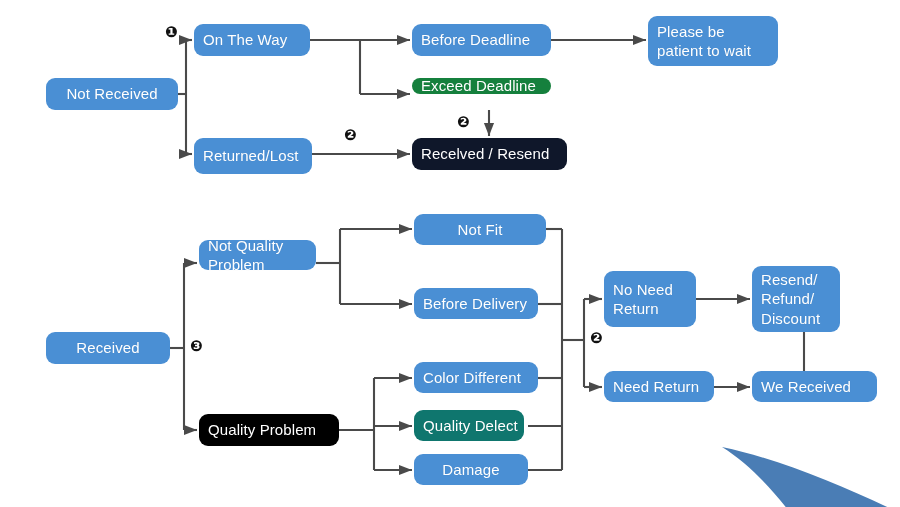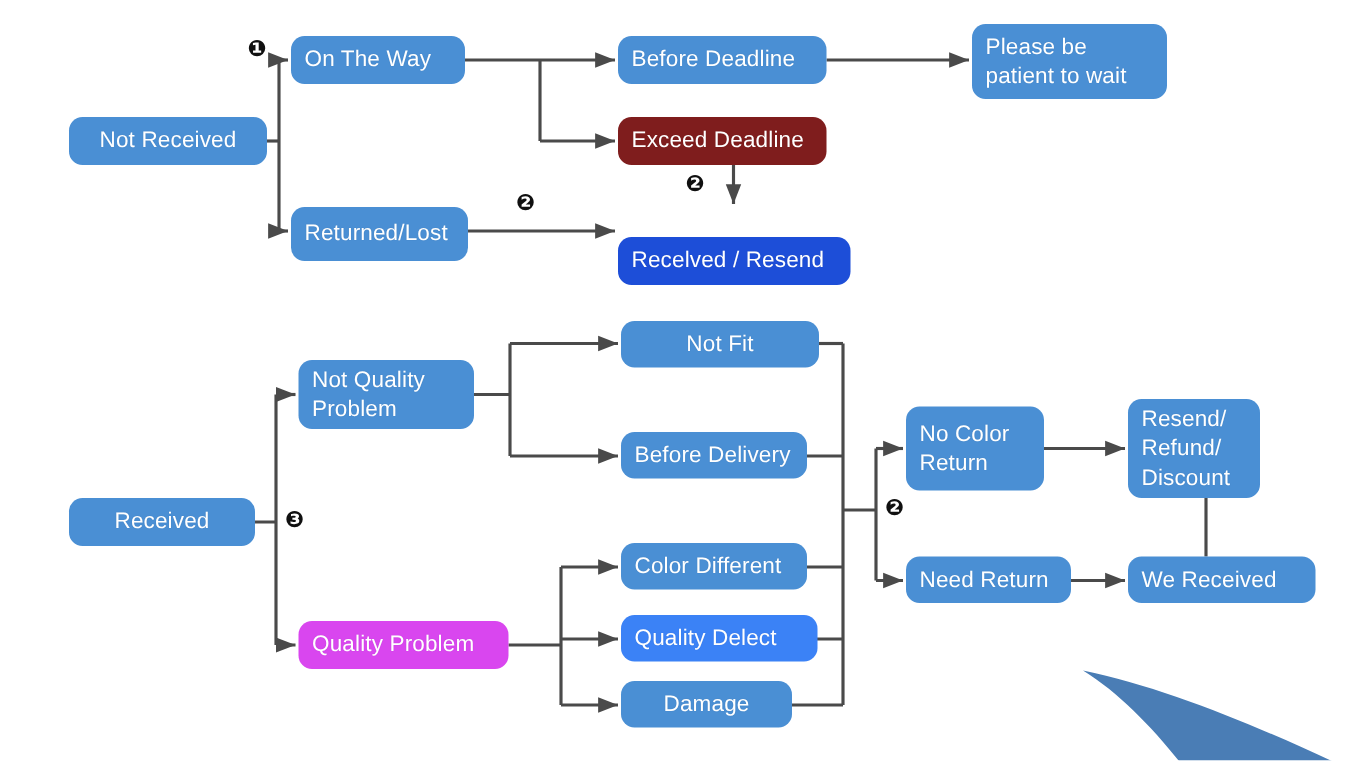--- a/index.html
+++ b/index.html
@@ -126,34 +126,34 @@
 
   <svg class="swoosh" viewBox="0 0 205 70" xmlns="http://www.w3.org/2000/svg">
     <path d="M 22 2 C 80 14 145 42 200 68 L 200 70 L 92 70 C 72 44 48 18 22 2 Z" fill="#4a7db5"></path>
   </svg>
 
   <div id="node-layer">
       <div class="node c" style="left: 46px; top: 78px; width: 132px; height: 32px; background: rgb(74, 143, 212); color: rgb(255, 255, 255);"><span>Not   Received</span></div>
       <div class="node l" style="left: 194px; top: 24px; width: 116px; height: 32px; background: rgb(74, 143, 212); color: rgb(255, 255, 255); text-align: right;"><span>On The Way</span></div>
       <div class="node l" style="left: 194px; top: 138px; width: 118px; height: 36px; background: rgb(74, 143, 212); color: rgb(255, 255, 255);"><span>Returned/Lost</span></div>
       <div class="node l" style="left: 412px; top: 24px; width: 139px; height: 32px; background: rgb(74, 143, 212); color: rgb(255, 255, 255);"><span>Before Deadline</span></div>
-      <div class="node l" style="left: 412px; top: 78px; width: 139px; height: 32px; background: #7f1d1d; color: rgb(255, 255, 255);"><span>Exceed Deadline</span></div>
-      <div class="node l" style="left: 412px; top: 138px; width: 155px; height: 32px; background: #1d4ed8; color: rgb(255, 255, 255); margin-top: 20px;"><span>Recelved / Resend</span></div>
+      <div class="node l" style="left: 412px; top: 78px; width: 139px; height: 16px; background: #15803d; color: rgb(255, 255, 255);"><span>Exceed Deadline</span></div>
+      <div class="node l" style="left: 412px; top: 138px; width: 155px; height: 32px; background: #0f172a; color: rgb(255, 255, 255);"><span>Recelved / Resend</span></div>
       <div class="node l" style="left: 648px; top: 16px; width: 130px; height: 50px; background: rgb(74, 143, 212); color: rgb(255, 255, 255); align-items: center;"><span>Please be
 patient to wait</span></div>
       <div class="node c" style="left: 46px; top: 332px; width: 124px; height: 32px; background: rgb(74, 143, 212); color: rgb(255, 255, 255);"><span>Received</span></div>
-      <div class="node l" style="left: 199px; top: 240px; width: 117px; height: 46px; background: rgb(74, 143, 212); color: rgb(255, 255, 255);"><span>Not   Quality
+      <div class="node l" style="left: 199px; top: 240px; width: 117px; height: 30px; background: rgb(74, 143, 212); color: rgb(255, 255, 255);"><span>Not   Quality
 Problem</span></div>
-      <div class="node l" style="left: 199px; top: 414px; width: 140px; height: 32px; background: #d946ef; color: rgb(255, 255, 255);"><span>Quality Problem</span></div>
+      <div class="node l" style="left: 199px; top: 414px; width: 140px; height: 32px; background: #000000; color: rgb(255, 255, 255);"><span>Quality Problem</span></div>
       <div class="node c" style="left: 414px; top: 214px; width: 132px; height: 31px; background: rgb(74, 143, 212); color: rgb(255, 255, 255);"><span>Not Fit</span></div>
       <div class="node l" style="left: 414px; top: 288px; width: 124px; height: 31px; background: rgb(74, 143, 212); color: rgb(255, 255, 255);"><span>Before Delivery</span></div>
       <div class="node l" style="left: 414px; top: 362px; width: 124px; height: 31px; background: rgb(74, 143, 212); color: rgb(255, 255, 255);"><span>Color Different</span></div>
-      <div class="node l" style="left: 414px; top: 410px; width: 131px; height: 31px; background: #3b82f6; color: rgb(255, 255, 255);"><span>Quality Delect</span></div>
+      <div class="node l" style="left: 414px; top: 410px; width: 110px; height: 31px; background: #0f766e; color: rgb(255, 255, 255);"><span>Quality Delect</span></div>
       <div class="node c" style="left: 414px; top: 454px; width: 114px; height: 31px; background: rgb(74, 143, 212); color: rgb(255, 255, 255);"><span>Damage</span></div>
-      <div class="node l" style="left: 604px; top: 271px; width: 92px; height: 56px; background: rgb(74, 143, 212); color: rgb(255, 255, 255);"><span>No Color
+      <div class="node l" style="left: 604px; top: 271px; width: 92px; height: 56px; background: rgb(74, 143, 212); color: rgb(255, 255, 255);"><span>No Need
 Return</span></div>
       <div class="node l" style="left: 604px; top: 371px; width: 110px; height: 31px; background: rgb(74, 143, 212); color: rgb(255, 255, 255);"><span>Need Return</span></div>
       <div class="node l" style="left: 752px; top: 266px; width: 88px; height: 66px; background: rgb(74, 143, 212); color: rgb(255, 255, 255);"><span>Resend/
 Refund/
 Discount</span></div>
       <div class="node l" style="left: 752px; top: 371px; width: 125px; height: 31px; background: rgb(74, 143, 212); color: rgb(255, 255, 255);"><span>We Received</span></div>
     </div>
 
   <div id="marker-layer">
       <span class="marker" style="left: 165px; top: 25px; color: rgb(16, 16, 16);">❶</span>

